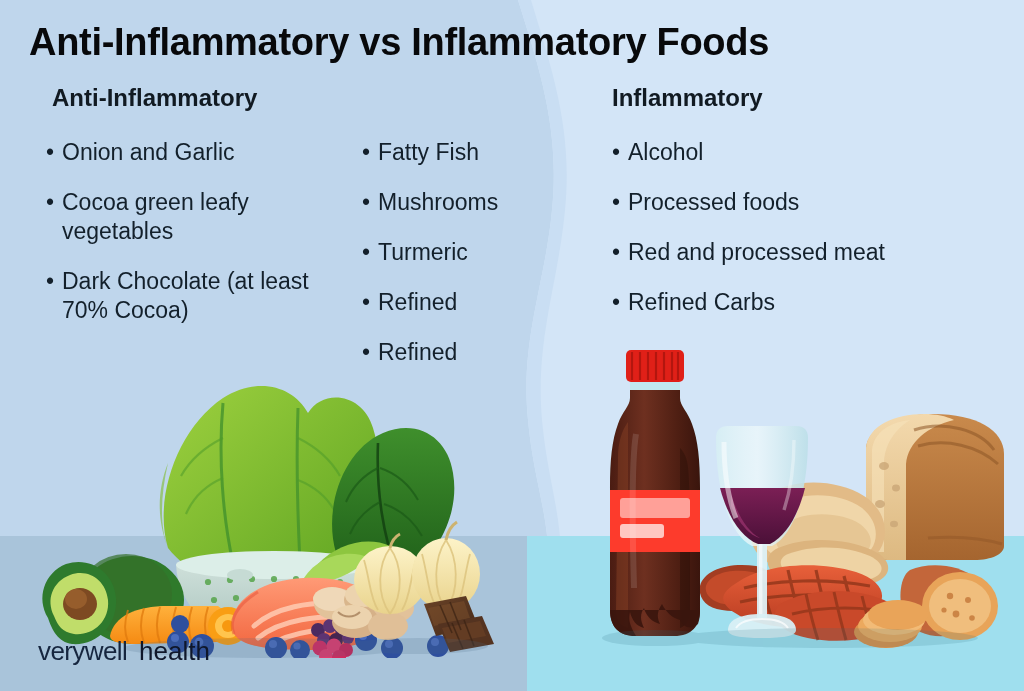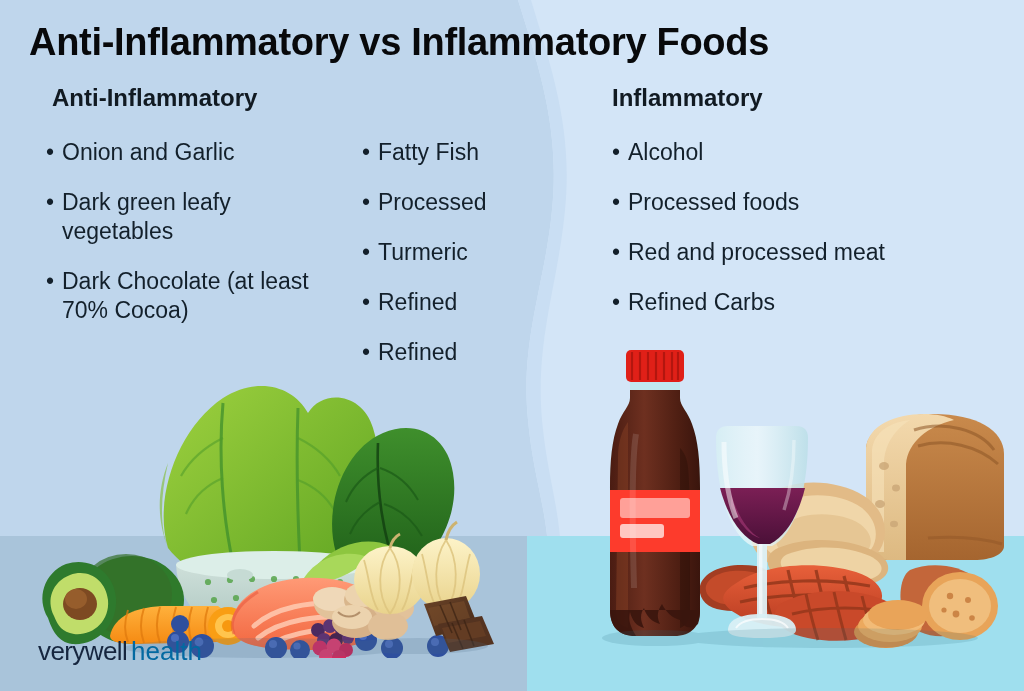--- a/index.html
+++ b/index.html
@@ -57,21 +57,21 @@
     color: #13202b;
   }
   .li-text { flex: 1 1 auto; }
 
   
   .logo {
     position: absolute; left: 38px; top: 636px;
     font-size: 26px; line-height: 30px; white-space: nowrap;
   }
   .logo .lw1 { font-weight: 400; color: #16263f; letter-spacing: -0.6px; }
-  .logo .lw2 { font-weight: 400; color: #0369a1; letter-spacing: 0px; margin-left: 4px; }
+  .logo .lw2 { font-weight: 400; color: #0f172a; letter-spacing: 0px; margin-left: 12px; }
 
   
   .illus { position: absolute; }
   .illus-left  { left: 18px;  top: 368px; width: 480px; height: 290px; }
   .illus-right { left: 588px; top: 338px; width: 430px; height: 320px; }
 </style>
 </head>
 <body>
 
 <div id="infographic">
@@ -415,36 +415,36 @@
   <div class="subhead right">Inflammatory</div>
   <div class="subhead left">Anti-Inflammatory</div>
 
   <div class="list col-a">
     <div class="list-item">
       <span class="bullet">•</span>
       <span class="li-text">Onion and Garlic</span>
     </div>
     <div class="list-item">
       <span class="bullet">•</span>
-      <span class="li-text">Dark green leafy vegetables</span>
+      <span class="li-text">Cocoa green leafy vegetables</span>
     </div>
     <div class="list-item">
       <span class="bullet">•</span>
       <span class="li-text">Dark Chocolate (at least 70% Cocoa)</span>
     </div>
   </div>
 
   <div class="list col-b">
     <div class="list-item">
       <span class="bullet">•</span>
       <span class="li-text">Fatty Fish</span>
     </div>
     <div class="list-item">
       <span class="bullet">•</span>
-      <span class="li-text">Processed</span>
+      <span class="li-text">Mushrooms</span>
     </div>
     <div class="list-item">
       <span class="bullet">•</span>
       <span class="li-text">Turmeric</span>
     </div>
     <div class="list-item">
       <span class="bullet">•</span>
       <span class="li-text">Refined</span>
     </div>
     <div class="list-item">

